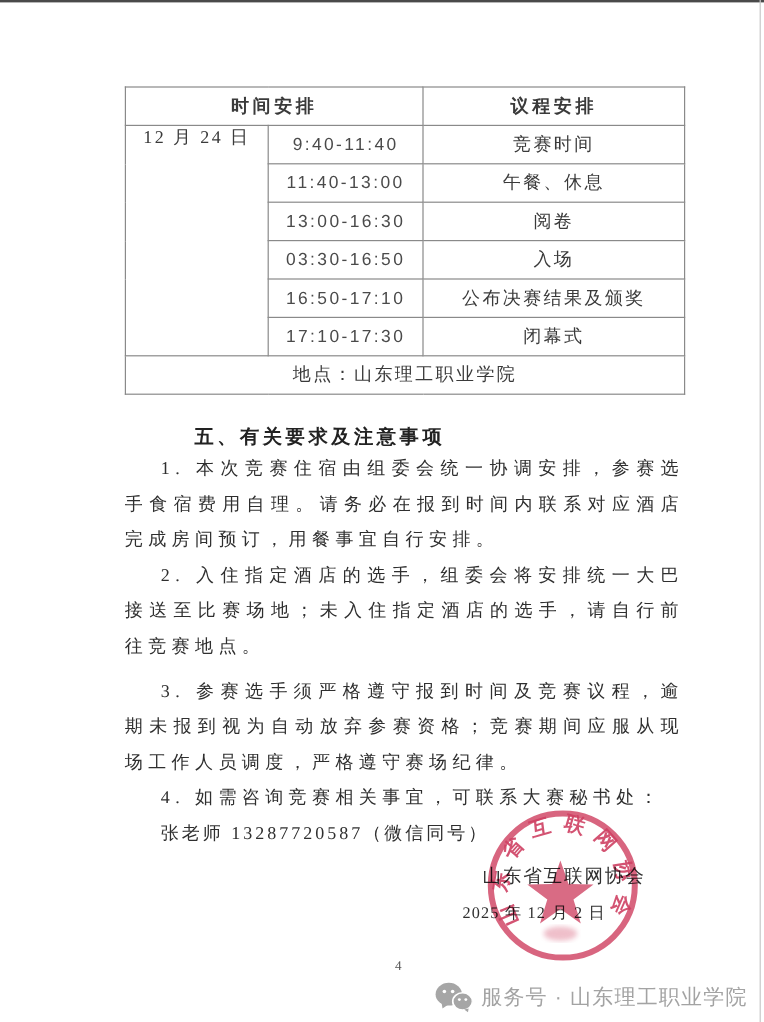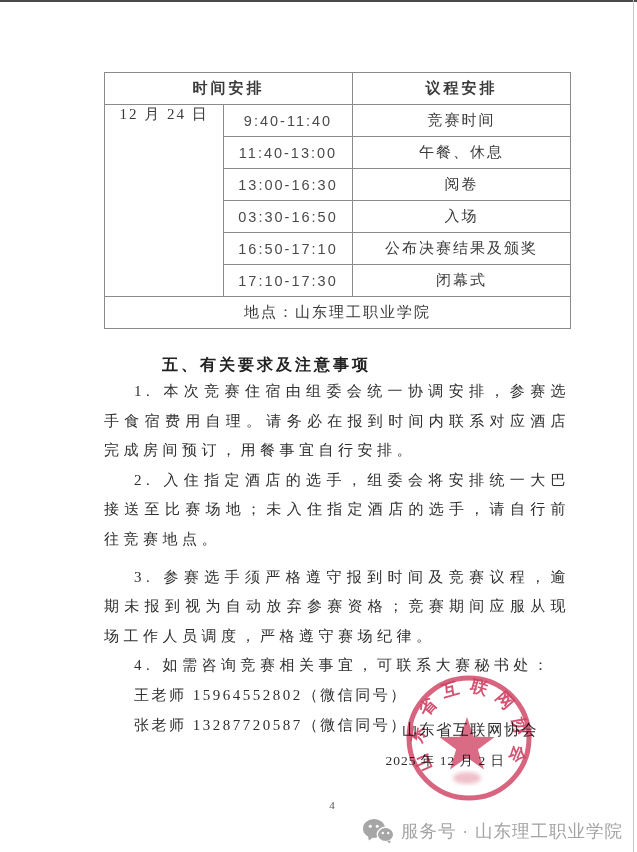--- a/index.html
+++ b/index.html
@@ -94,21 +94,20 @@
     </tr>
   </tbody>
     </table>
 
   <div class="bodytext">
     <h3>五、有关要求及注意事项</h3>
     <p>1. 本次竞赛住宿由组委会统一协调安排，参赛选手食宿费用自理。请务必在报到时间内联系对应酒店完成房间预订，用餐事宜自行安排。</p>
     <p>2. 入住指定酒店的选手，组委会将安排统一大巴接送至比赛场地；未入住指定酒店的选手，请自行前往竞赛地点。</p>
     <p class="gap">3. 参赛选手须严格遵守报到时间及竞赛议程，逾期未报到视为自动放弃参赛资格；竞赛期间应服从现场工作人员调度，严格遵守赛场纪律。</p>
     <p>4. 如需咨询竞赛相关事宜，可联系大赛秘书处：</p>
-    <p class="contact"><span>王老师</span>&nbsp;<span>15964552802</span><span>（微信同号）</span></p>
     <p class="contact"><span>张老师</span>&nbsp;<span>13287720587</span><span>（微信同号）</span></p>
   </div>
 
   <div class="sig">山东省互联网协会</div>
   <div class="sigdate">2025 年 12 月 2 日</div>
 
   <svg class="seal" viewBox="0 0 130 130">
     <defs>
       <path id="sealArc" d="M 29.8 95.6 A 46 46 0 1 1 100.2 95.6" fill="none"></path>
       <filter id="smudge">

